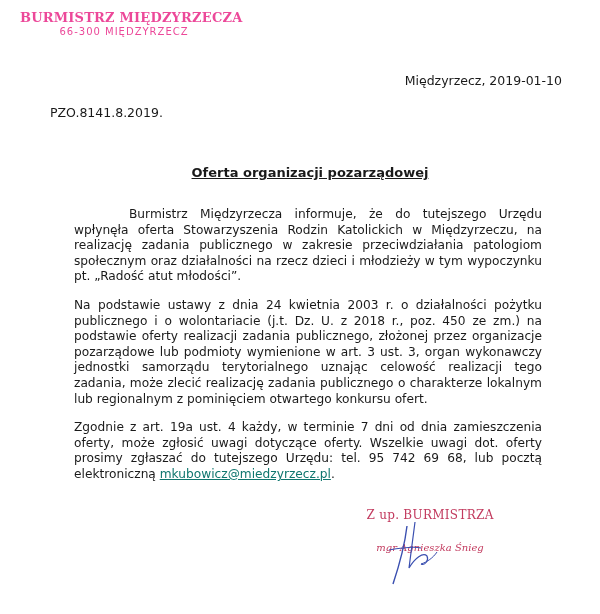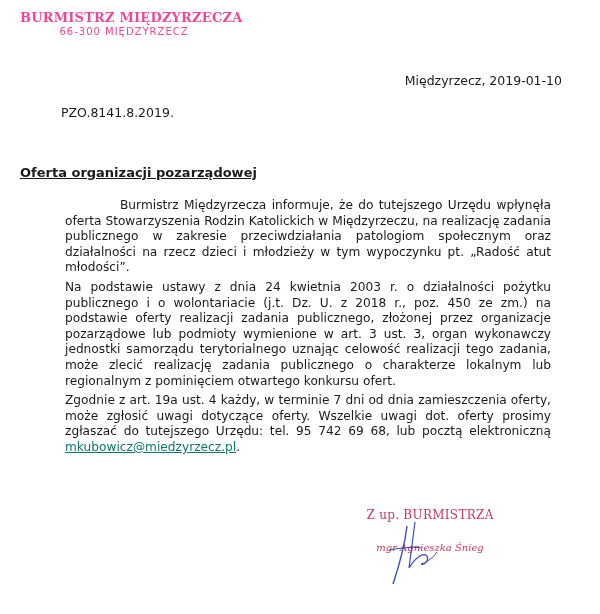--- a/index.html
+++ b/index.html
@@ -45,45 +45,46 @@
       margin-left: 8px;
     }
     .place-date {
       position: absolute;
       right: 38px;
       top: 73px;
       font-size: 12.5px;
     }
     .ref-number {
       position: absolute;
-      left: 61px;
+      left: 50px;
       top: 105px;
       font-size: 12.5px;
     }
     .doc-title {
       position: absolute;
       left: 0;
       right: 0;
       top: 165px;
+      text-align: center;
       font-size: 13px;
       font-weight: bold;
       text-decoration: underline;
       padding-left: 20px;
     }
     .body-text {
       position: absolute;
       left: 61px;
       width: 494px;
       top: 194px;
       font-size: 12.2px;
       line-height: 15.6px;
       text-align: justify;
     }
     .body-text p {
-      margin: 4px;
+      margin: 13px;
     }
     .body-text p.indent {
       text-indent: 55px;
     }
     .email-link {
       color: #0f766e;
       text-decoration: underline;
     }
     .signature-stamp {
       position: absolute;

